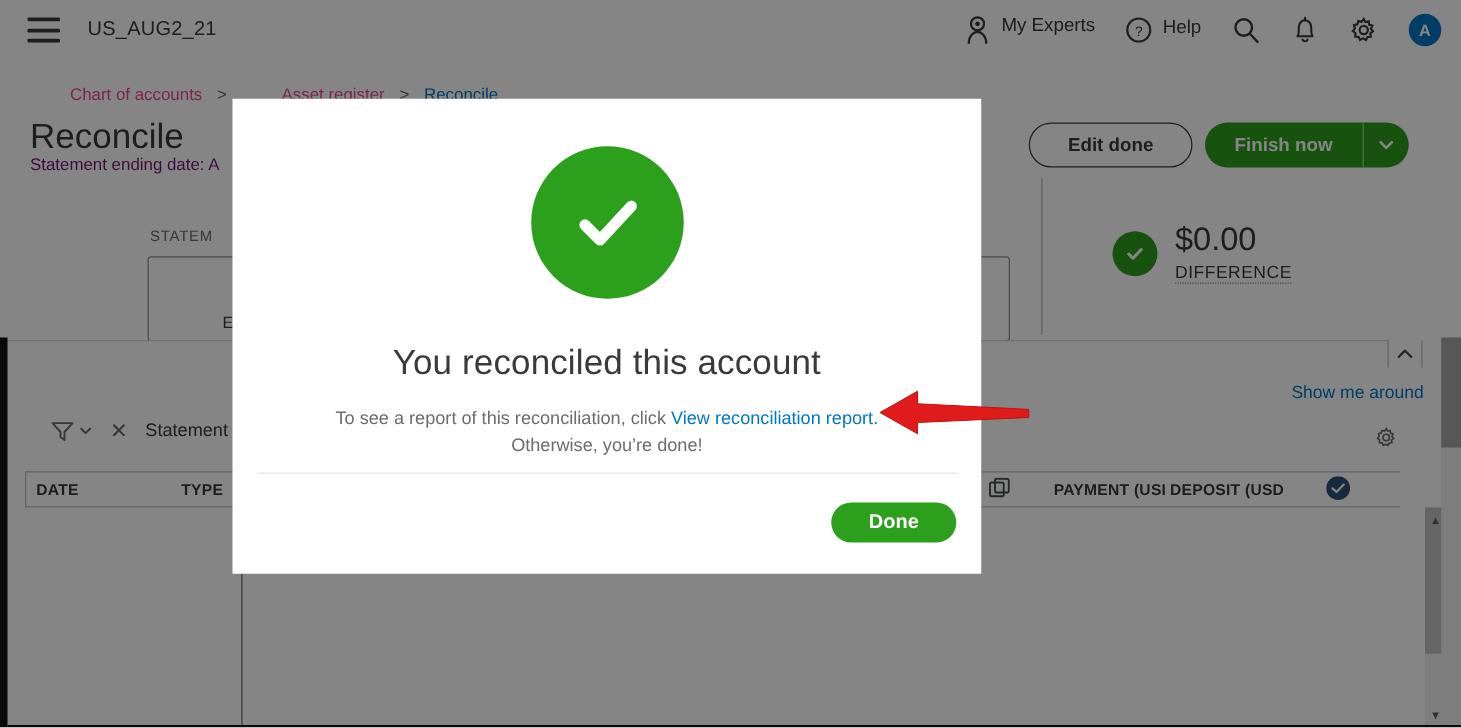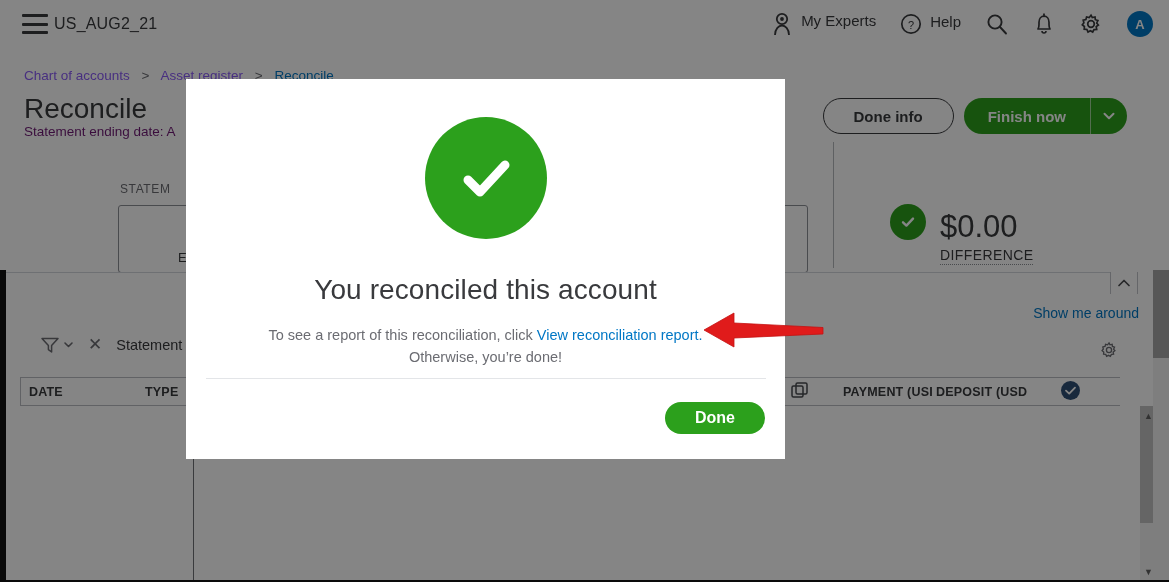--- a/index.html
+++ b/index.html
@@ -48,21 +48,21 @@
   }
   #hamburger {
     margin-left: 22px;
     width: 26px; height: 20px;
     display: flex; flex-direction: column; justify-content: space-between;
     cursor: pointer;
   }
   #hamburger span { display:block; height:3px; background:#393a3d; border-radius:1px; }
 
   #company-name {
-    margin-left: 6px;
+    margin-left: 22px;
     font-size: 16px;
     color: #393a3d;
     letter-spacing: .2px;
   }
 
   #topbar-right {
     margin-left: auto;
     margin-right: 16px;
     display: flex;
     align-items: center;
@@ -83,21 +83,21 @@
 
   
   #crumbs {
     position: absolute;
     top: 68px; left: 24px;
     font-size: 13.5px;
     color: #393a3d;
     z-index: 4;
     white-space: nowrap;
   }
-  #crumbs a { color:#8b5cf6; text-decoration:none; cursor:pointer; }
+  #crumbs a { color:#ec4899; text-decoration:none; cursor:pointer;margin-left:32px; }
   #crumbs .sep { margin: 0 8px; color:#6b6c72; }
   #crumbs .cur { color: #0077c5; }
 
   #page-title {
     position: absolute;
     top: 93px; left: 24px;
     font-size: 28px;
     color: #393a3d;
     font-weight: 400;
     z-index: 4;
@@ -153,21 +153,21 @@
     position: absolute;
     top: 178px; left: 890px;
     display: flex; align-items: center; gap: 14px;
     z-index: 4;
   }
   .check-circle-sm {
     width: 36px; height: 36px; border-radius: 50%;
     background: #2ca01c;
     display:flex; align-items:center; justify-content:center;
   }
-  #diff-amount { font-size: 31px; color: #393a3d; line-height: 1; margin-top: 33px; }
+  #diff-amount { font-size: 26px; color: #393a3d; line-height: 1; }
   #diff-label {
     font-size: 14px; color: #393a3d; letter-spacing: .4px;
     border-bottom: 1px dotted #8d9096;
     padding-bottom: 1px;
     display: inline-block;
     margin-top: 5px;
   }
 
   
   #action-buttons {
@@ -479,21 +479,21 @@
           <path d="M5 10.3 L8.4 13.6 L15 6.6" fill="none" stroke="#ffffff" stroke-width="2.4" stroke-linecap="round" stroke-linejoin="round"></path>
         </svg>
       </div>
       <div>
         <div id="diff-amount">$0.00</div>
         <div id="diff-label">DIFFERENCE</div>
       </div>
     </div>
 
     <div id="action-buttons">
-      <button class="btn-outline">Done info</button>
+      <button class="btn-outline">Edit done</button>
       <div class="btn-split">
         <div class="main">Finish now</div>
         <div class="divider"></div>
         <div class="caret">
           <svg width="16" height="16" viewBox="0 0 16 16">
             <path d="M3.5 5.8 L8 10.3 L12.5 5.8" fill="none" stroke="#ffffff" stroke-width="2" stroke-linecap="round" stroke-linejoin="round"></path>
           </svg>
         </div>
       </div>
     </div>

